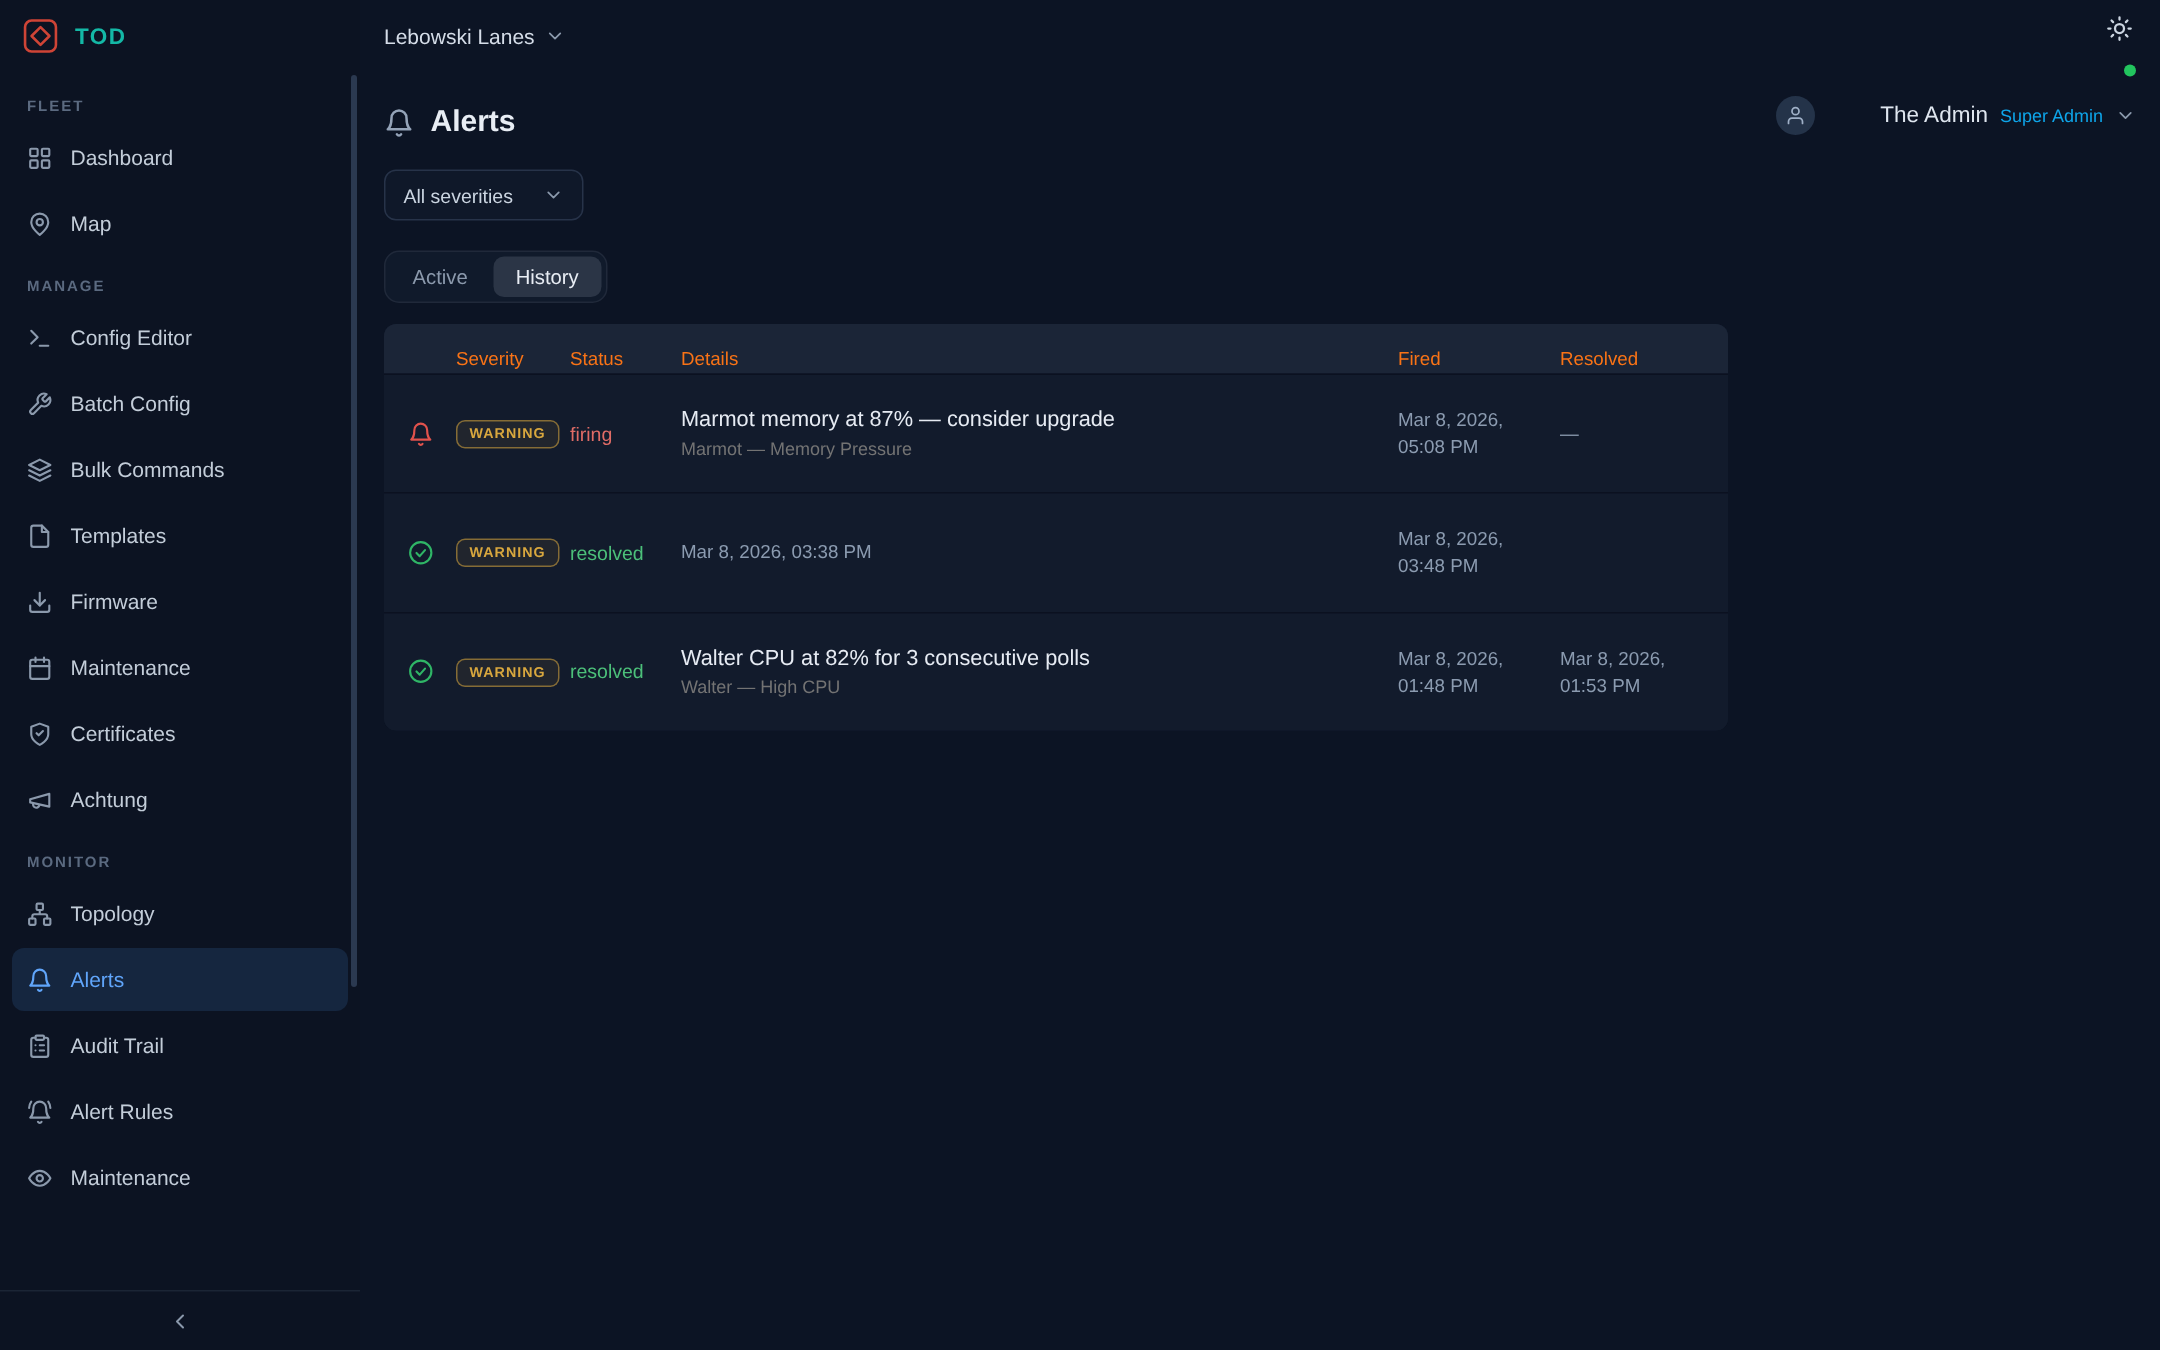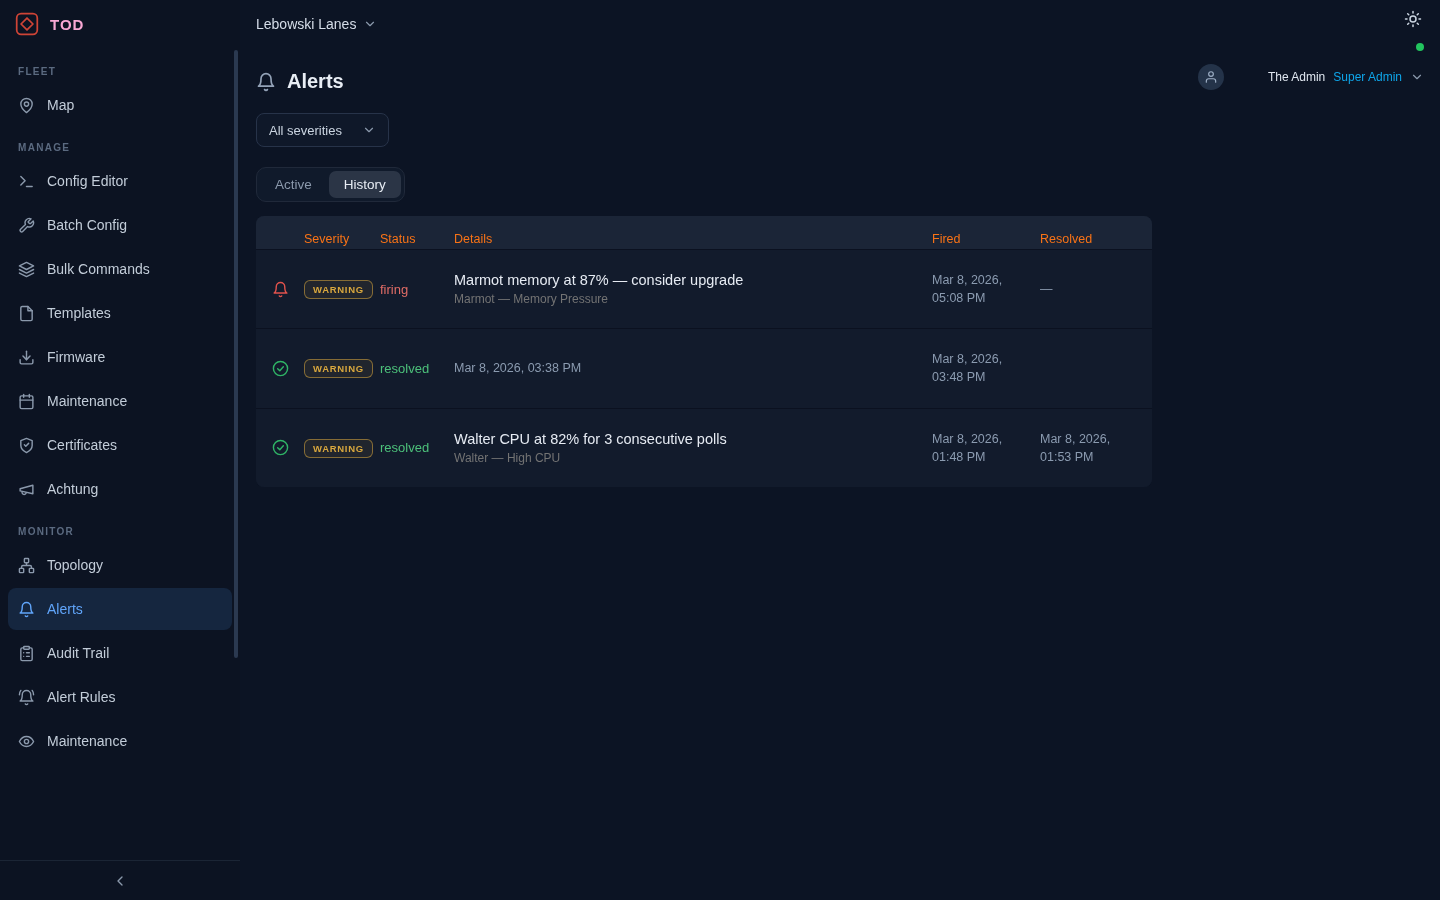--- a/index.html
+++ b/index.html
@@ -13,21 +13,21 @@
   .app { display: flex; height: 100%; }
 
   
   .sidebar {
     width: 240px; flex: 0 0 240px; position: relative;
     display: flex; flex-direction: column; background: #0c1322;
   }
   .brand-row { height: 48px; display: flex; align-items: center; gap: 10px; padding: 0 14px; flex: 0 0 48px; }
   .logo { width: 26px; height: 26px; color: #cf4436; }
   .logo svg { width: 26px; height: 26px; }
-  .brand-name { font-size: 15px; font-weight: 700; letter-spacing: 1px; color: #f9a8d4; }
+  .brand-name { font-size: 15px; font-weight: 700; letter-spacing: 1px; color: #14b8a6; }
   .nav { flex: 1; padding: 4px 8px 0; overflow: hidden; }
   .section-label {
     font-size: 10px; font-weight: 700; letter-spacing: 1.3px;
     color: #5b6a80; padding: 14px 10px 7px; text-transform: uppercase;
   }
   .nav-item {
     display: flex; align-items: center; gap: 12px; height: 42px;
     padding: 0 10px; border-radius: 8px; color: #c3cdd9; font-size: 14px;
     cursor: pointer; margin-bottom: 2px;
   }
@@ -69,21 +69,21 @@
   }
   .icon-btn { background: none; border: none; color: #cbd5e1; cursor: pointer; display: flex; padding: 2px; }
   .icon-btn svg { width: 18px; height: 18px; }
   .status-dot { width: 8px; height: 8px; border-radius: 50%; background: #22c55e; }
   .user-chip { display: flex; align-items: center; gap: 8px; cursor: pointer; }
   .avatar {
     width: 26px; height: 26px; border-radius: 50%; background: #243349;
     display: flex; align-items: center; justify-content: center; color: #9fb0c7;
   }
   .avatar svg { width: 14px; height: 14px; }
-  .user-name { font-size: 12px; color: #dfe6ef; margin-left: 36px; }
+  .user-name { font-size: 15px; color: #dfe6ef; margin-left: 36px; }
   .user-role { font-size: 12px; color: #0ea5e9; }
 
   
   .content { padding: 12px 16px 0; }
   .page-header { display: flex; align-items: center; gap: 11px; padding: 10px 0 20px; }
   .page-bell { display: flex; color: #94a3b8; }
   .page-bell svg { width: 20px; height: 20px; }
   .page-title { font-size: 20px; font-weight: 700; color: #e8edf4; }
   .filter-select {
     display: flex; align-items: center; gap: 20px; height: 34px; padding: 0 12px;
@@ -135,20 +135,31 @@
           <rect x="2.5" y="2.5" width="19" height="19" rx="4"></rect>
           <path d="M12 6.5l5.5 5.5L12 17.5 6.5 12z"></path>
         </svg>
       </span>
       <span class="brand-name">TOD</span>
     </div>
 
     <nav class="nav">
       <div class="section-label">FLEET</div>
 
+      <div class="nav-item">
+        <span class="nav-icon">
+          <svg viewBox="0 0 24 24" fill="none" stroke="currentColor" stroke-width="2" stroke-linecap="round" stroke-linejoin="round">
+              <rect x="3" y="3" width="7" height="7" rx="1"></rect>
+              <rect x="14" y="3" width="7" height="7" rx="1"></rect>
+              <rect x="3" y="14" width="7" height="7" rx="1"></rect>
+              <rect x="14" y="14" width="7" height="7" rx="1"></rect>
+            </svg>
+        </span>
+        <span class="nav-label">Dashboard</span>
+      </div>
 
       <div class="nav-item">
         <span class="nav-icon">
           <svg viewBox="0 0 24 24" fill="none" stroke="currentColor" stroke-width="2" stroke-linecap="round" stroke-linejoin="round">
               <path d="M20 10c0 6-8 12-8 12S4 16 4 10a8 8 0 1 1 16 0z"></path>
               <circle cx="12" cy="10" r="3"></circle>
             </svg>
         </span>
         <span class="nav-label">Map</span>
       </div>

